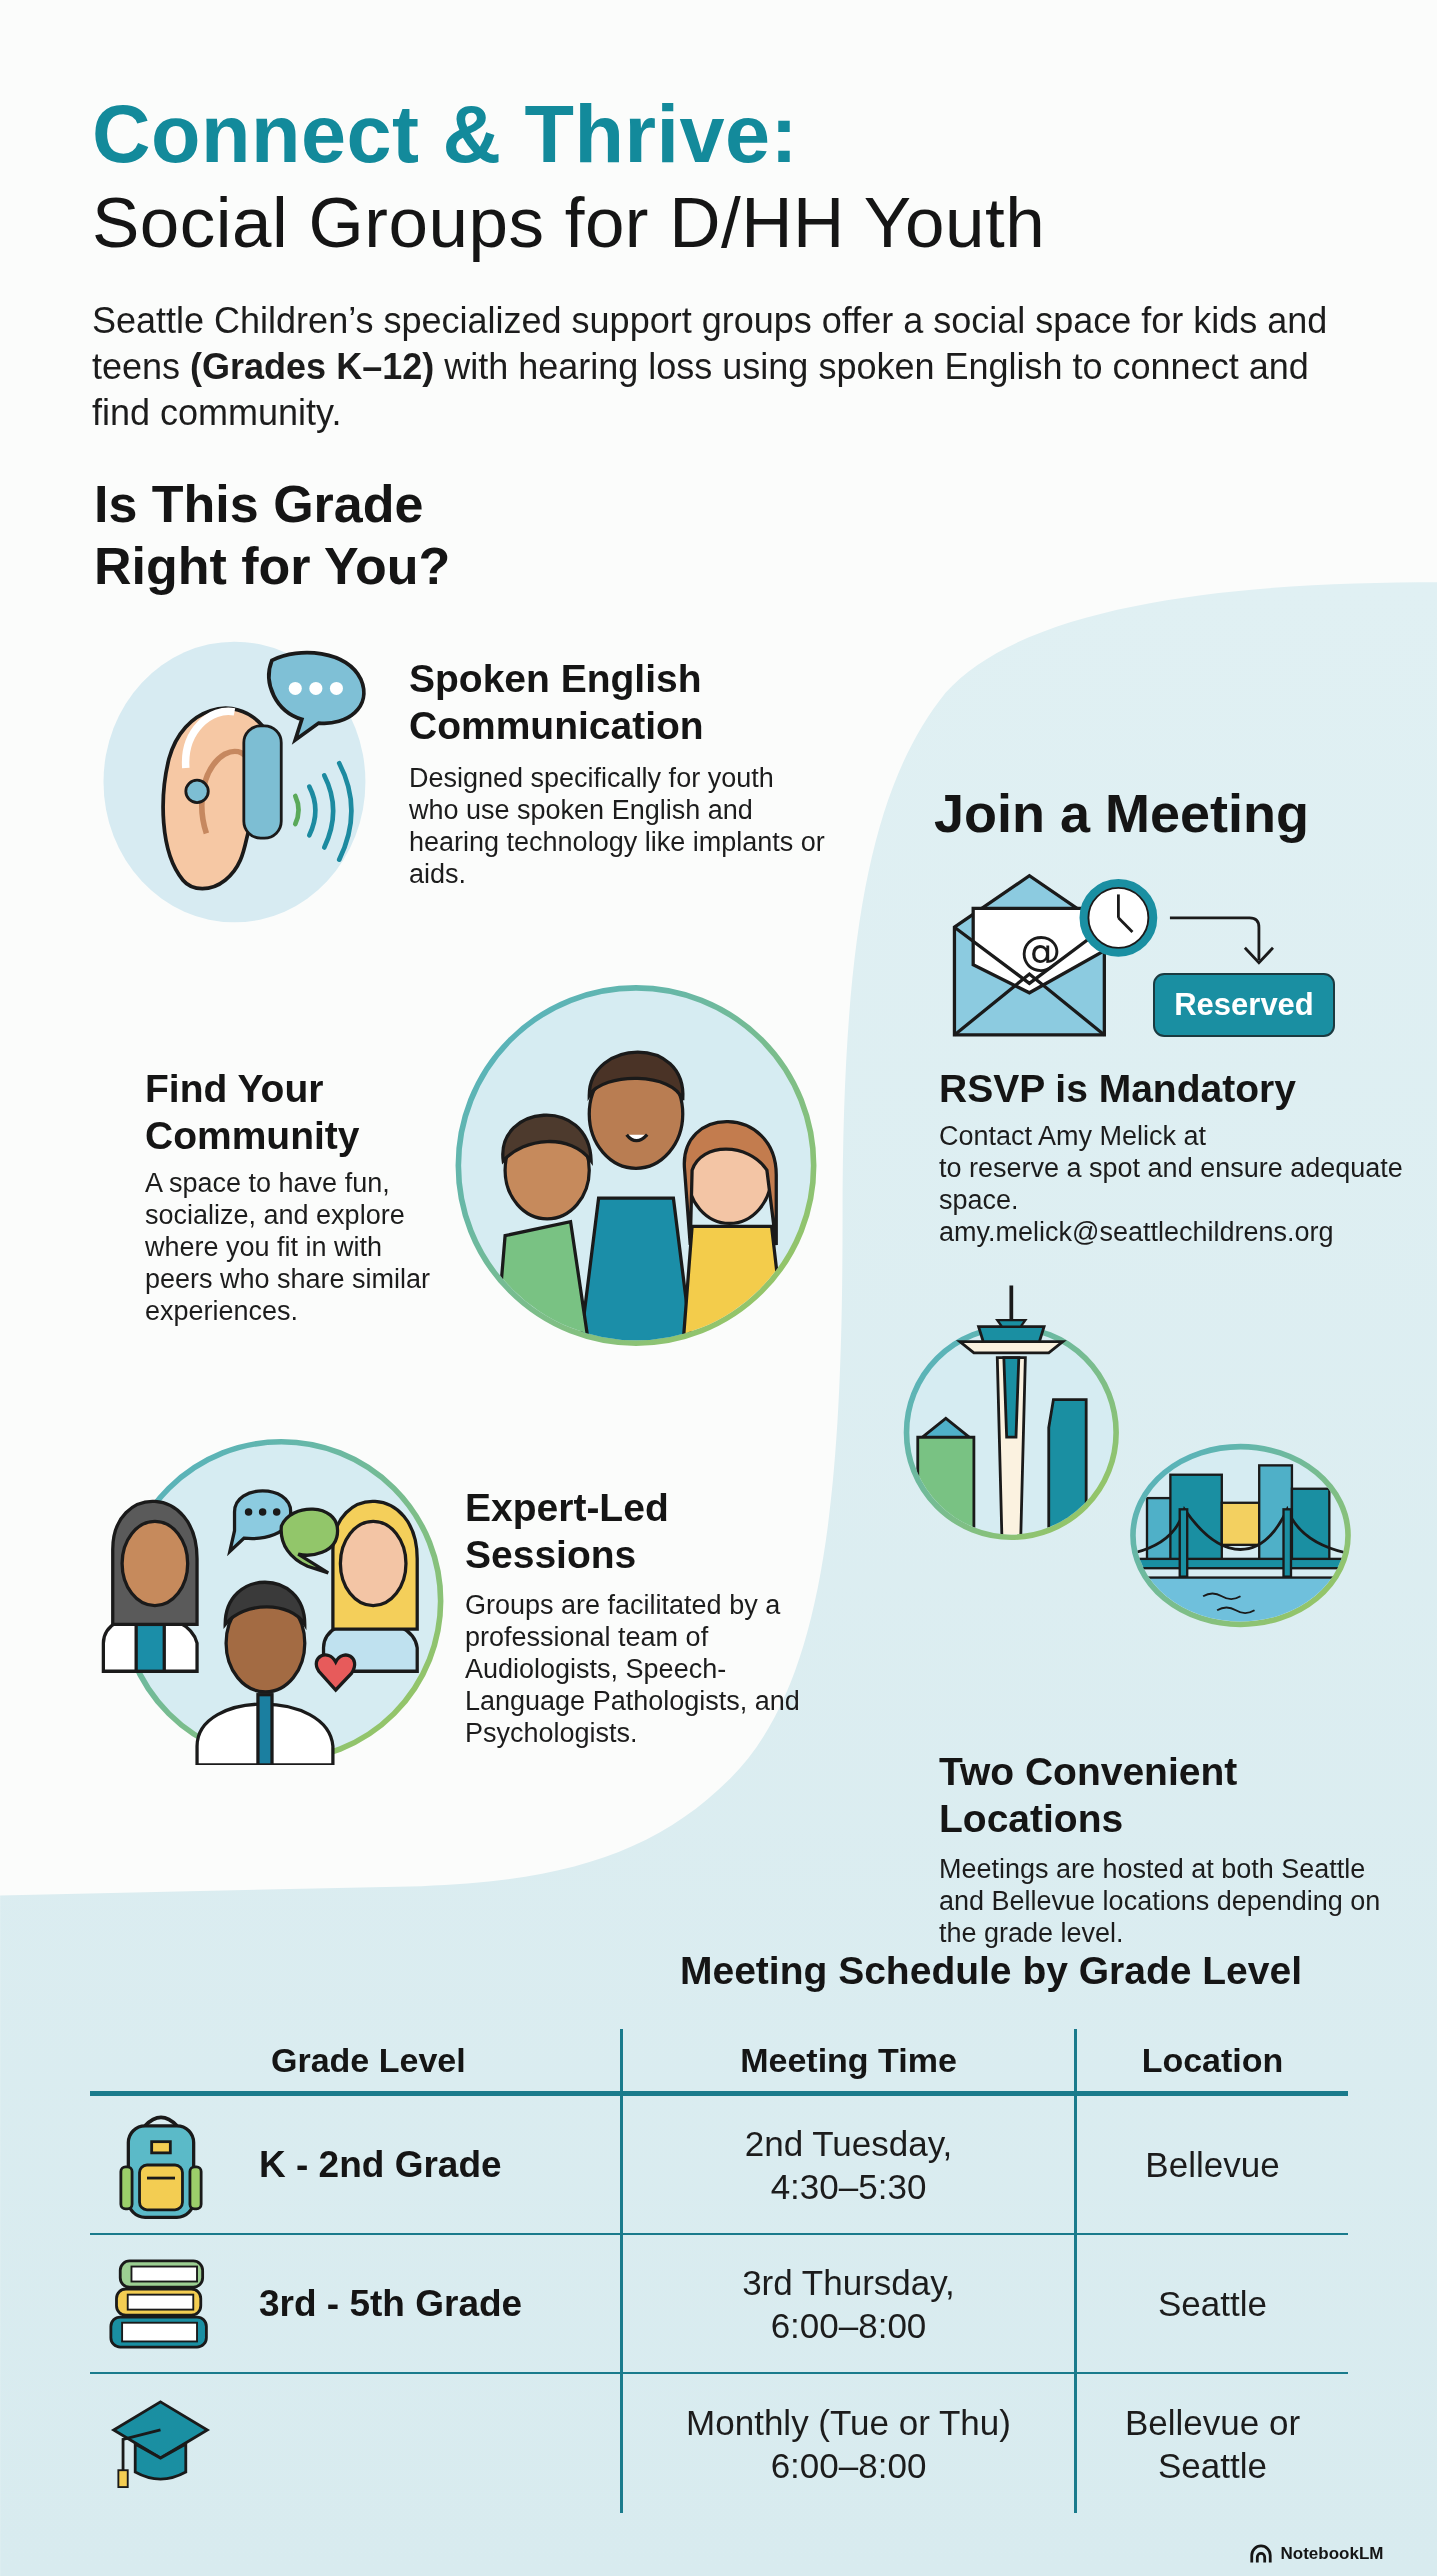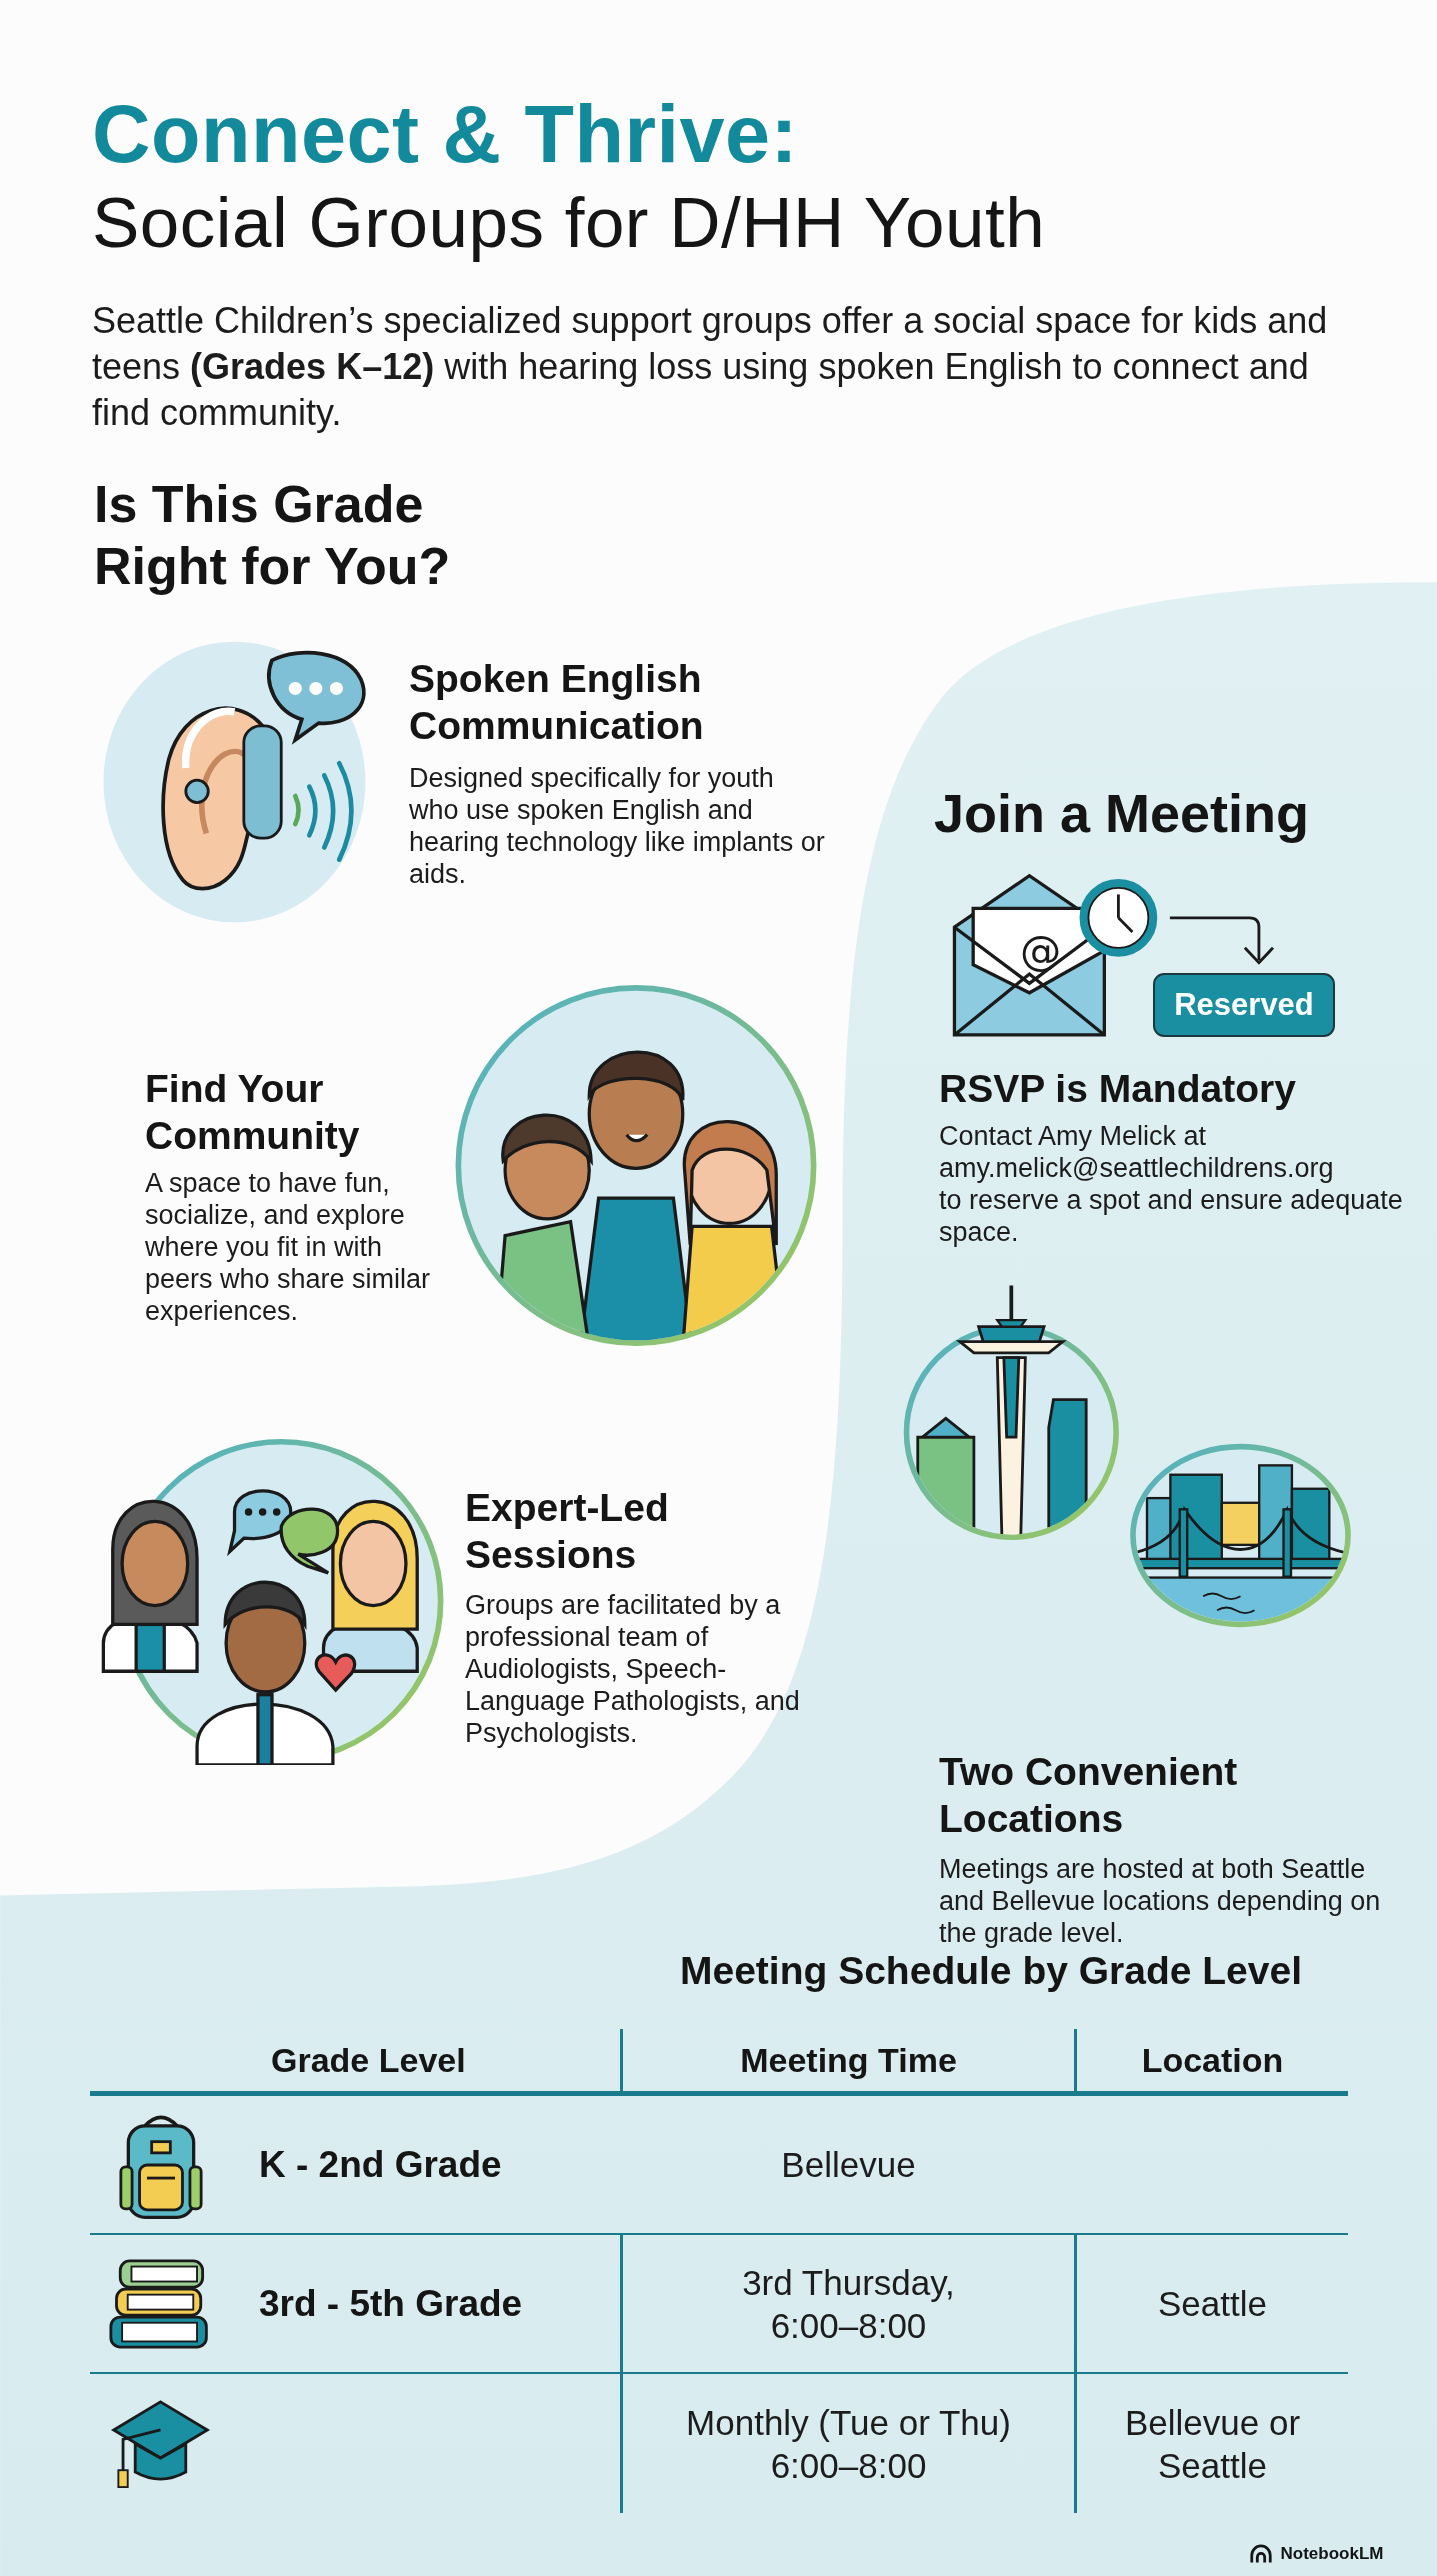--- a/index.html
+++ b/index.html
@@ -255,22 +255,22 @@
     <path d="M240,50 L325,50 Q335,50 335,60 L335,95" fill="none" stroke="#1a1a1a" stroke-width="3"></path>
     <path d="M320,82 L335,98 L350,82" fill="none" stroke="#1a1a1a" stroke-width="3"></path>
   </svg>
 </div>
 <div class="abs reserved-badge">Reserved</div>
 
 <div class="abs" style="left:939px; top:1065px; width:468px;">
   <div class="feat-title">RSVP is Mandatory</div>
   <div class="feat-body" style="margin-top:7.5px;">
     <div>Contact Amy Melick at</div>
+    <div>to reserve a spot and ensure adequate space.</div>
     <div>amy.melick@seattlechildrens.org</div>
-    <div>to reserve a spot and ensure adequate space.</div>
   </div>
 </div>
 
 <div class="abs" style="left:899px; top:1278px;">
   <svg width="234" height="262" viewBox="0 0 250 280">
     <ellipse cx="120" cy="165" rx="112" ry="112" fill="#d6ecf2" stroke="url(#ringg)" stroke-width="6"></ellipse>
     <clipPath id="clip2">
         <ellipse cx="120" cy="165" rx="109" ry="109"></ellipse>
       </clipPath>
     <g clip-path="url(#clip2)" stroke="#1a1a1a" stroke-width="3">
@@ -386,20 +386,24 @@
           <rect x="10" y="18" width="70" height="98" rx="18" fill="#5bbac8" stroke="#1a1a1a" stroke-width="3.5"></rect>
           <rect x="2" y="62" width="12" height="45" rx="5" fill="#9ccf6a" stroke="#1a1a1a" stroke-width="3"></rect>
           <rect x="76" y="62" width="12" height="45" rx="5" fill="#9ccf6a" stroke="#1a1a1a" stroke-width="3"></rect>
           <rect x="35" y="35" width="20" height="12" fill="#f3cd52" stroke="#1a1a1a" stroke-width="3"></rect>
           <rect x="22" y="60" width="46" height="48" rx="8" fill="#f3cd52" stroke="#1a1a1a" stroke-width="3"></rect>
           <line x1="30" y1="74" x2="60" y2="74" stroke="#1a1a1a" stroke-width="3"></line>
         </svg>
       </div>
       <div class="grade-label">K - 2nd Grade</div>
     </div>
+    <div class="col col-mid">
+        <div class="time-text">2nd Tuesday,
+4:30–5:30</div>
+      </div>
     <div class="col">
         <div class="loc-text">Bellevue</div>
       </div>
   </div>
 
   <div class="tbl-row">
     <div class="col grade-cell">
       <div class="grade-icon">
         <svg width="103" height="94" viewBox="0 0 110 100">
           <rect x="12" y="4" width="88" height="28" rx="10" fill="#9ccf92" stroke="#1a1a1a" stroke-width="3"></rect>

